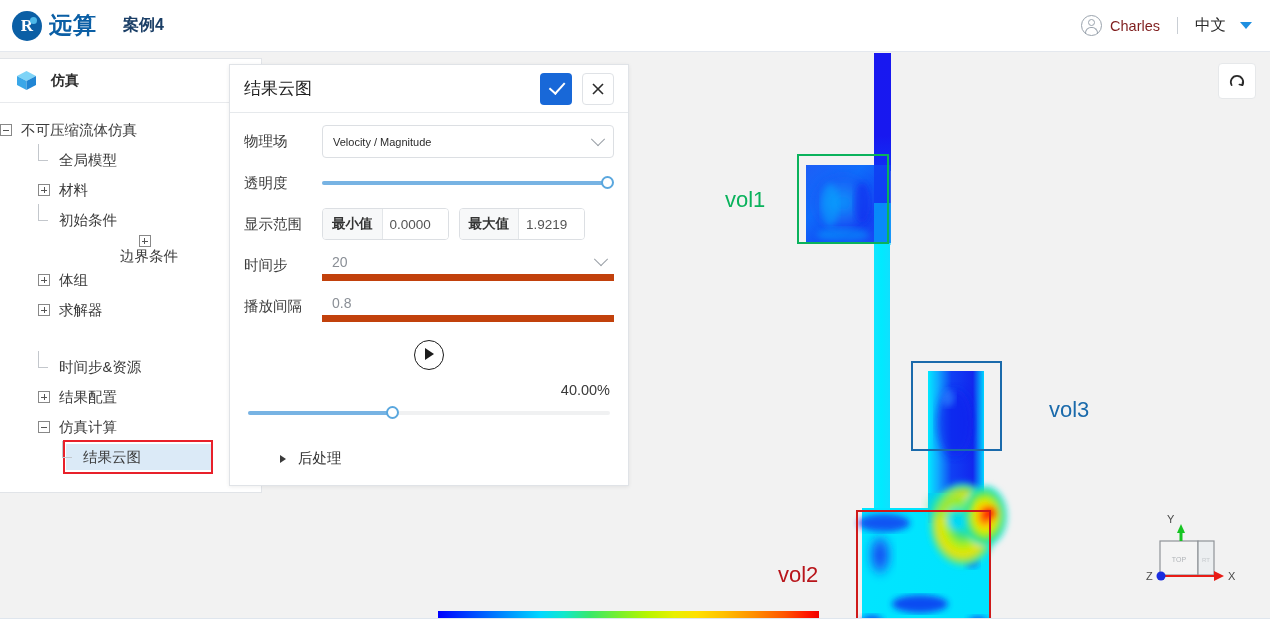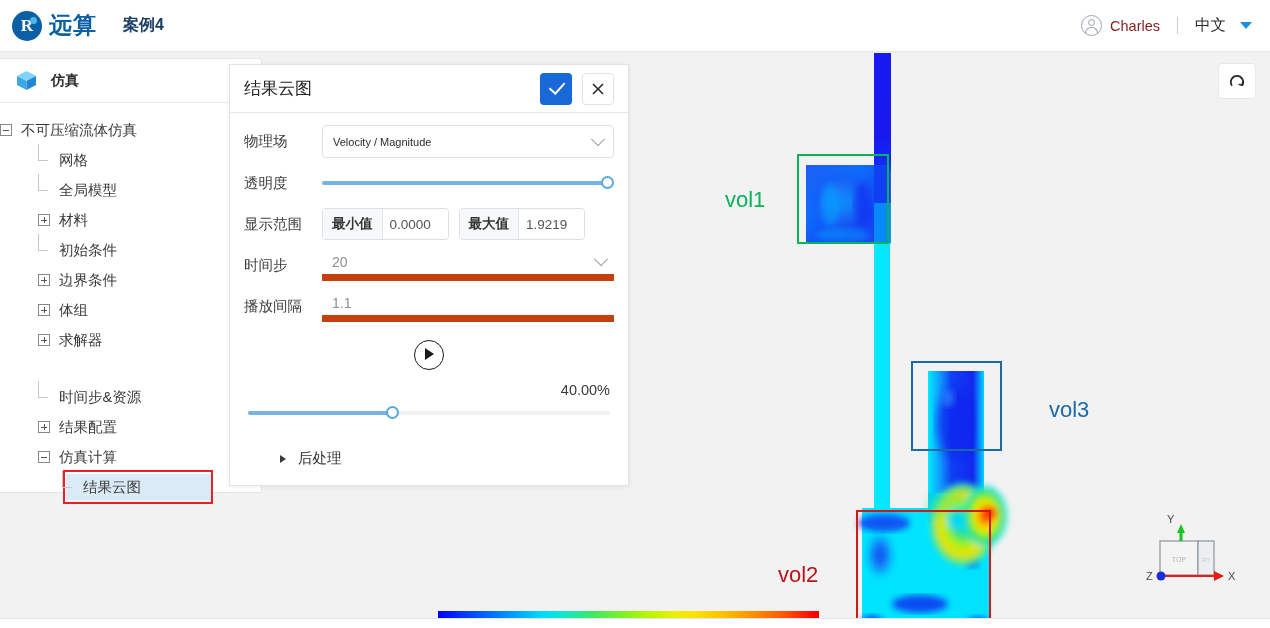--- a/index.html
+++ b/index.html
@@ -734,41 +734,37 @@
     </div>
 
     <div class="tree">
 
       <div class="tree-row" style="">
         <span class="tog"></span>
         <span class="tree-label">不可压缩流体仿真</span>
         <span class="ok-badge"></span>
       </div>
 
-      <div class="tree-row" style="padding-left:38px;">
-        <span class="leaf-stub"></span>
-        <span class="tree-label">网格</span>
-      </div>
 
       <div class="tree-row" style="padding-left:38px;">
         <span class="leaf-stub"></span>
         <span class="tree-label">全局模型</span>
       </div>
 
       <div class="tree-row" style="padding-left:38px;">
         <span class="tog plus"></span>
         <span class="tree-label">材料</span>
       </div>
 
       <div class="tree-row" style="padding-left:38px;">
         <span class="leaf-stub"></span>
         <span class="tree-label">初始条件</span>
       </div>
 
-      <div class="tree-row" style="padding-left:38px;">
+      <div class="tree-row" style="padding-left:38px;flex-direction:column;">
         <span class="tog plus"></span>
         <span class="tree-label">边界条件</span>
         <span class="plus-badge"></span>
       </div>
 
       <div class="tree-row" style="padding-left:38px;">
         <span class="tog plus"></span>
         <span class="tree-label">体组</span>
         <span class="plus-badge"></span>
       </div>
@@ -852,21 +848,21 @@
       <div class="row">
         <div class="row-label">时间步</div>
         <div class="underline-field" style="display:flex;align-items:center;">
           <span>20</span>
           <span class="caret-down" style="margin-right:8px;"></span>
         </div>
       </div>
 
       <div class="row">
         <div class="row-label">播放间隔</div>
-        <div class="underline-field">1.1</div>
+        <div class="underline-field">0.8</div>
       </div>
 
       <div class="play-wrap">
         <div class="play-btn"></div>
       </div>
 
       <div class="pct-row">
         <span>40.00%</span>
       </div>
 

